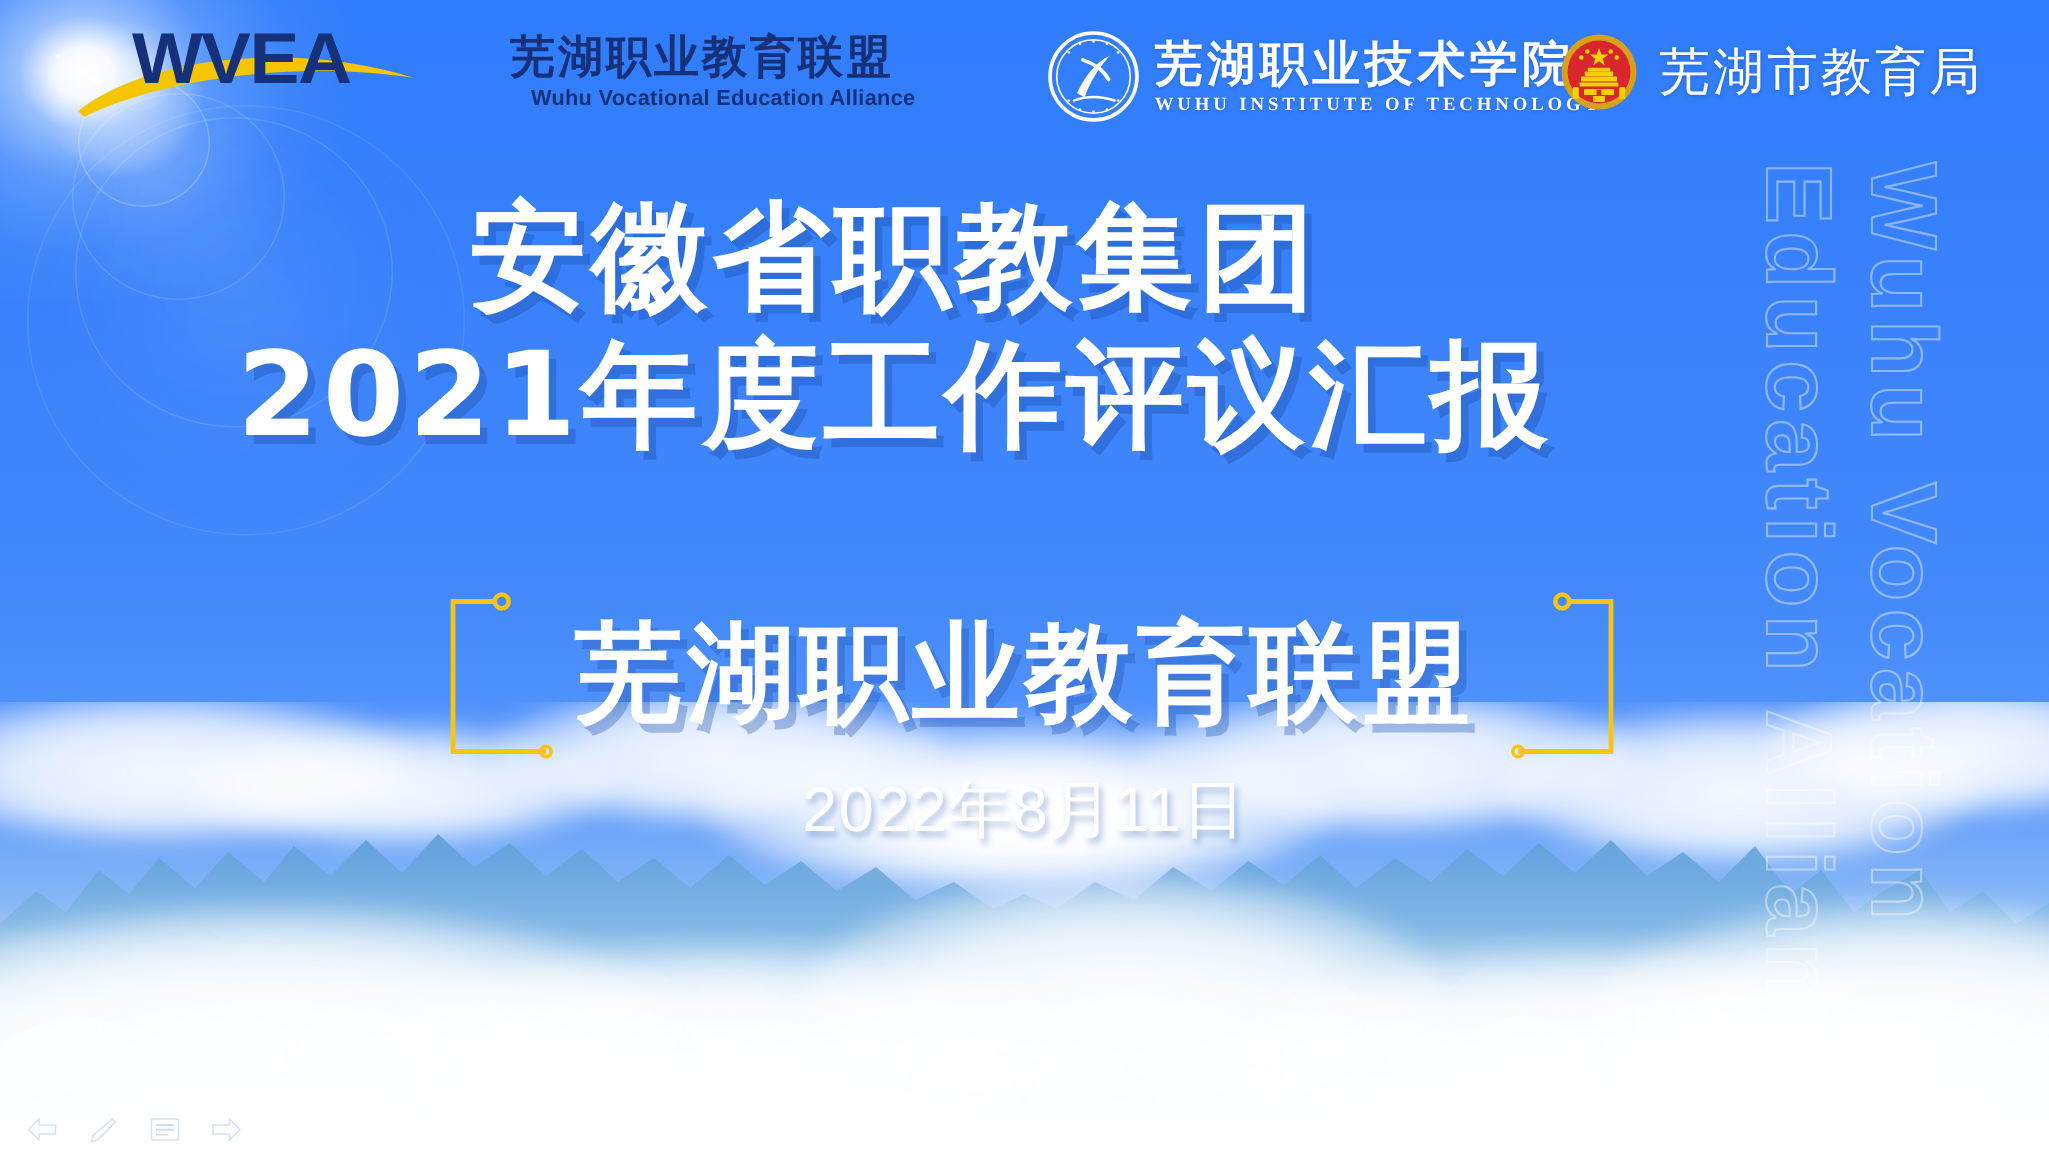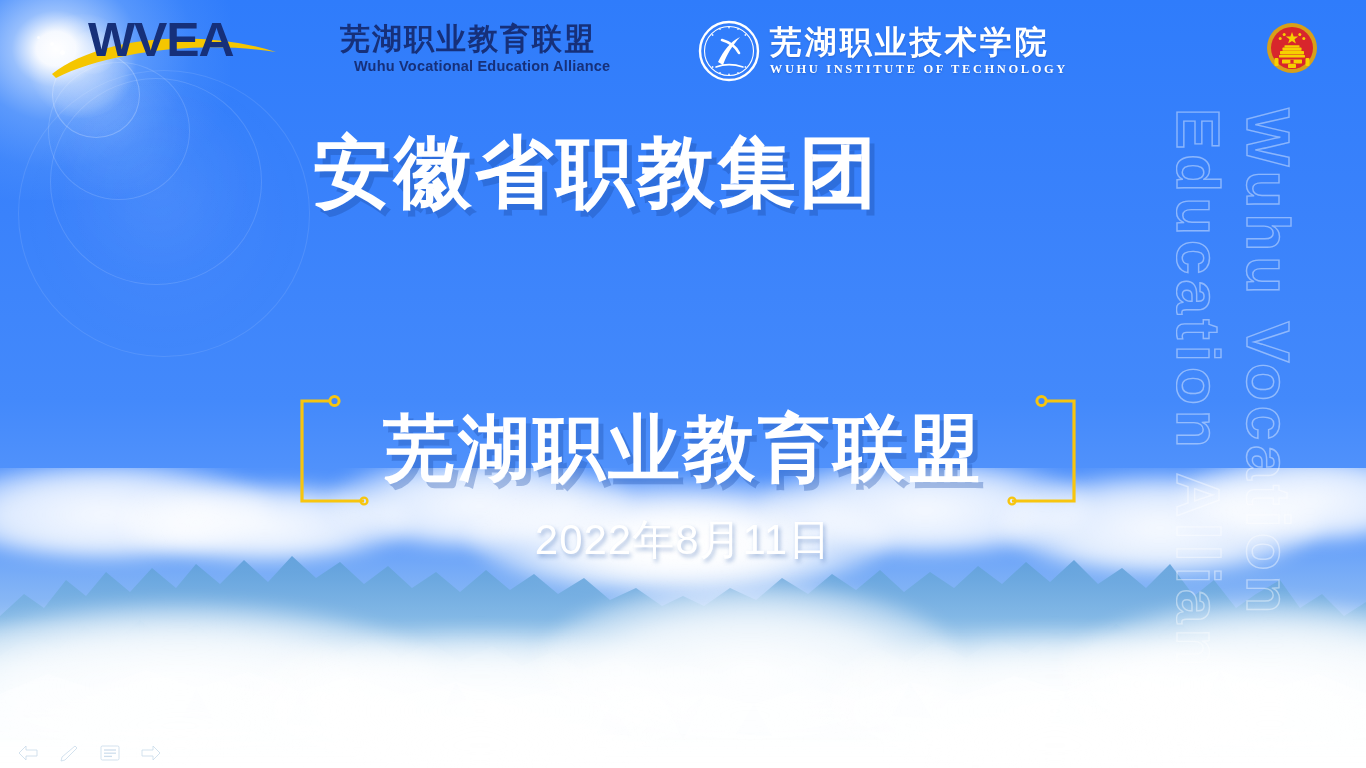--- a/index.html
+++ b/index.html
@@ -499,25 +499,27 @@
           <rect x="17" y="37" width="26" height="2.6" rx="0.6"></rect>
           <rect x="20" y="41.4" width="20" height="4" rx="0.6"></rect>
           <rect x="12.5" y="40" width="4" height="8" rx="1"></rect>
           <rect x="43.5" y="40" width="4" height="8" rx="1"></rect>
           <rect x="26" y="46" width="8" height="4" rx="0.8"></rect>
         </g>
         <g fill="#d8262c">
           <rect x="28.4" y="41.8" width="3.2" height="3.6"></rect>
         </g>
       </svg>
+      <span class="bureau-name">芜湖市教育局</span>
     </div>
   </div>
 
   <div class="title-wrap">
     <span class="title-line">安徽省职教集团</span>
+    <span class="title-line">2021年度工作评议汇报</span>
   </div>
 
   <div class="sub-wrap">
     <svg class="bracket left" viewBox="0 0 74 118">
       <path d="M34,9 L6,9 L6,109 L68,109" fill="none" stroke="#f7c50f" stroke-width="3.2"></path>
       <circle cx="38.5" cy="9" r="4.6" fill="none" stroke="#f7c50f" stroke-width="3"></circle>
       <circle cx="68" cy="109" r="3.4" fill="none" stroke="#f7c50f" stroke-width="2.4"></circle>
     </svg>
 
     <svg class="bracket right" viewBox="0 0 74 118">

